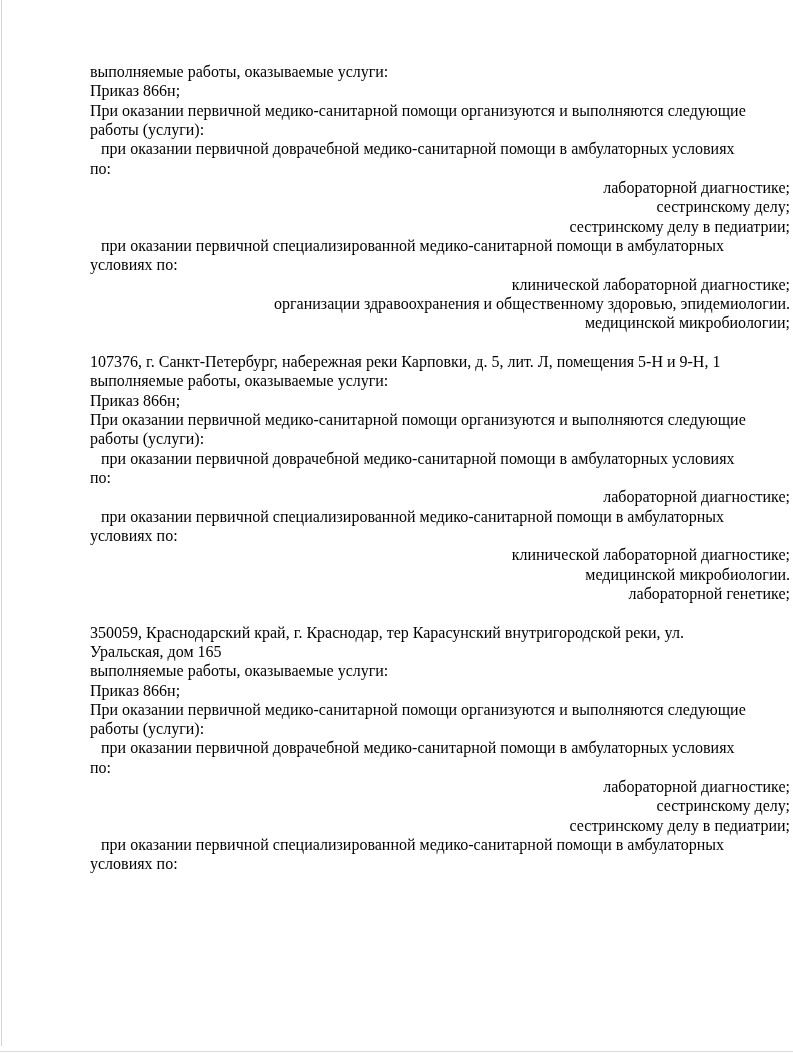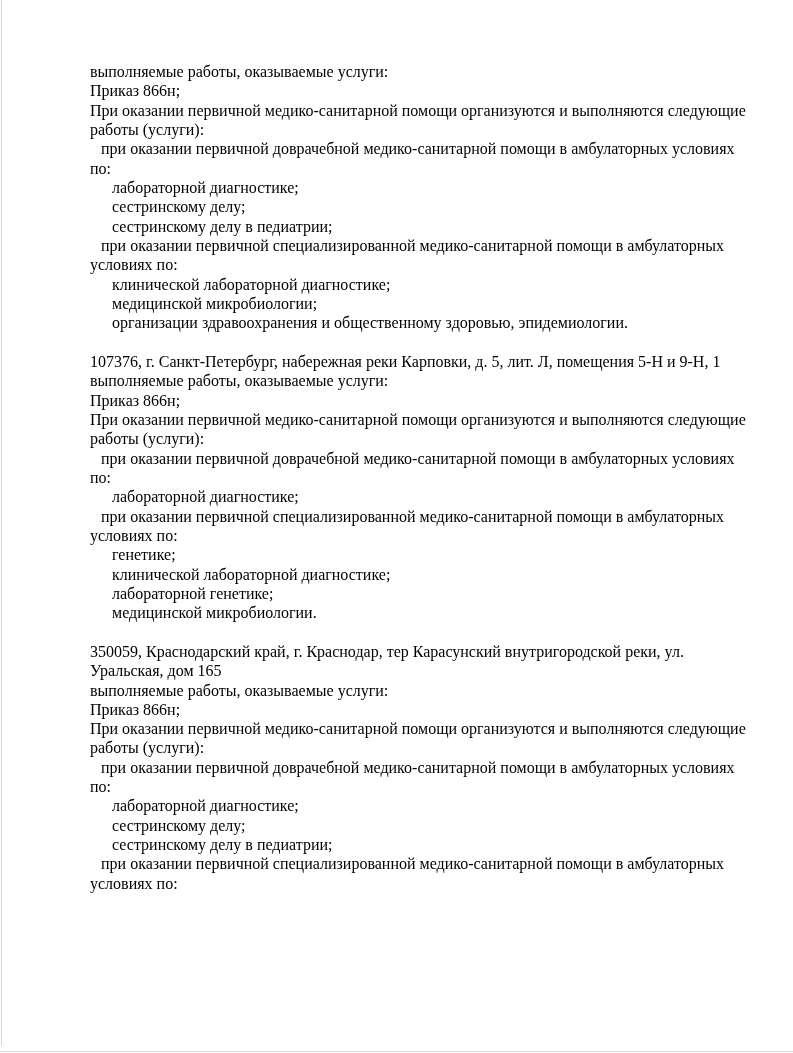--- a/index.html
+++ b/index.html
@@ -38,21 +38,21 @@
     color: #000000;
   }
   .section + .section {
     margin-top: 19.33px;
   }
   .line {
     white-space: nowrap;
   }
   .i0 { padding-left: 0; }
   .i1 { padding-left: 11px; }
-  .i2 { padding-left: 22px; }
+  .i2 { padding-left: 22px; text-align: right; }
 </style>
 </head>
 <body style="background: rgb(255, 255, 255);">
 
 <div class="page-left-border" style="background: rgb(212, 212, 212);"></div>
 <div class="page-bottom-border" style="background: rgb(220, 220, 220);"></div>
 
 <div class="doc" style="color: rgb(0, 0, 0);">
     <div class="section">
       <div class="line i0">выполняемые работы, оказываемые услуги:</div>
@@ -60,38 +60,37 @@
       <div class="line i0">При оказании первичной медико-санитарной помощи организуются и выполняются следующие</div>
       <div class="line i0">работы (услуги):</div>
       <div class="line i1">при оказании первичной доврачебной медико-санитарной помощи в амбулаторных условиях</div>
       <div class="line i0">по:</div>
       <div class="line i2">лабораторной диагностике;</div>
       <div class="line i2">сестринскому делу;</div>
       <div class="line i2">сестринскому делу в педиатрии;</div>
       <div class="line i1">при оказании первичной специализированной медико-санитарной помощи в амбулаторных</div>
       <div class="line i0">условиях по:</div>
       <div class="line i2">клинической лабораторной диагностике;</div>
+      <div class="line i2">организации здравоохранения и общественному здоровью, эпидемиологии.</div>
       <div class="line i2">медицинской микробиологии;</div>
-      <div class="line i2">организации здравоохранения и общественному здоровью, эпидемиологии.</div>
     </div>
     <div class="section">
       <div class="line i0">107376, г. Санкт-Петербург, набережная реки Карповки, д. 5, лит. Л, помещения 5-Н и 9-Н, 1</div>
       <div class="line i0">выполняемые работы, оказываемые услуги:</div>
       <div class="line i0">Приказ 866н;</div>
       <div class="line i0">При оказании первичной медико-санитарной помощи организуются и выполняются следующие</div>
       <div class="line i0">работы (услуги):</div>
       <div class="line i1">при оказании первичной доврачебной медико-санитарной помощи в амбулаторных условиях</div>
       <div class="line i0">по:</div>
       <div class="line i2">лабораторной диагностике;</div>
       <div class="line i1">при оказании первичной специализированной медико-санитарной помощи в амбулаторных</div>
       <div class="line i0">условиях по:</div>
-      <div class="line i2">генетике;</div>
       <div class="line i2">клинической лабораторной диагностике;</div>
+      <div class="line i2">медицинской микробиологии.</div>
       <div class="line i2">лабораторной генетике;</div>
-      <div class="line i2">медицинской микробиологии.</div>
     </div>
     <div class="section">
       <div class="line i0">350059, Краснодарский край, г. Краснодар, тер Карасунский внутригородской реки, ул.</div>
       <div class="line i0">Уральская, дом 165</div>
       <div class="line i0">выполняемые работы, оказываемые услуги:</div>
       <div class="line i0">Приказ 866н;</div>
       <div class="line i0">При оказании первичной медико-санитарной помощи организуются и выполняются следующие</div>
       <div class="line i0">работы (услуги):</div>
       <div class="line i1">при оказании первичной доврачебной медико-санитарной помощи в амбулаторных условиях</div>
       <div class="line i0">по:</div>

